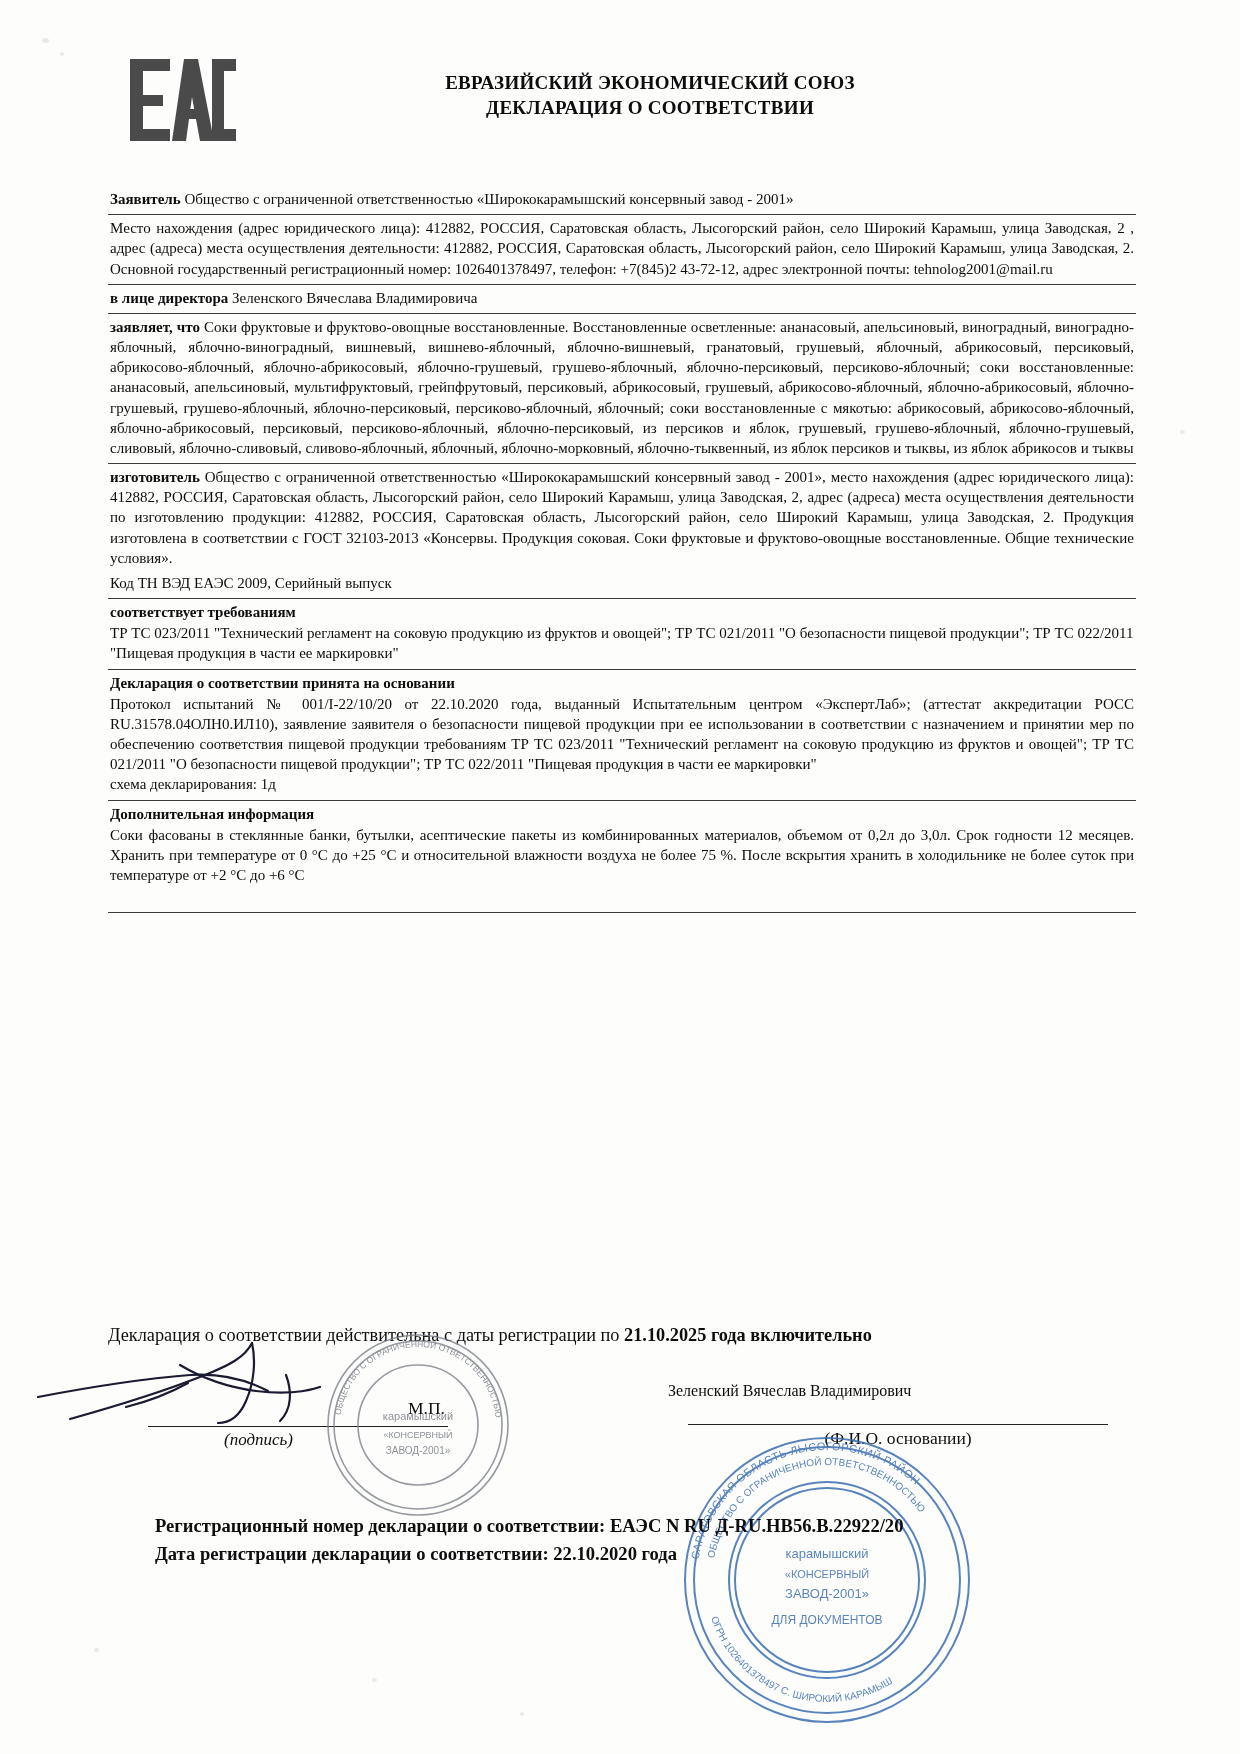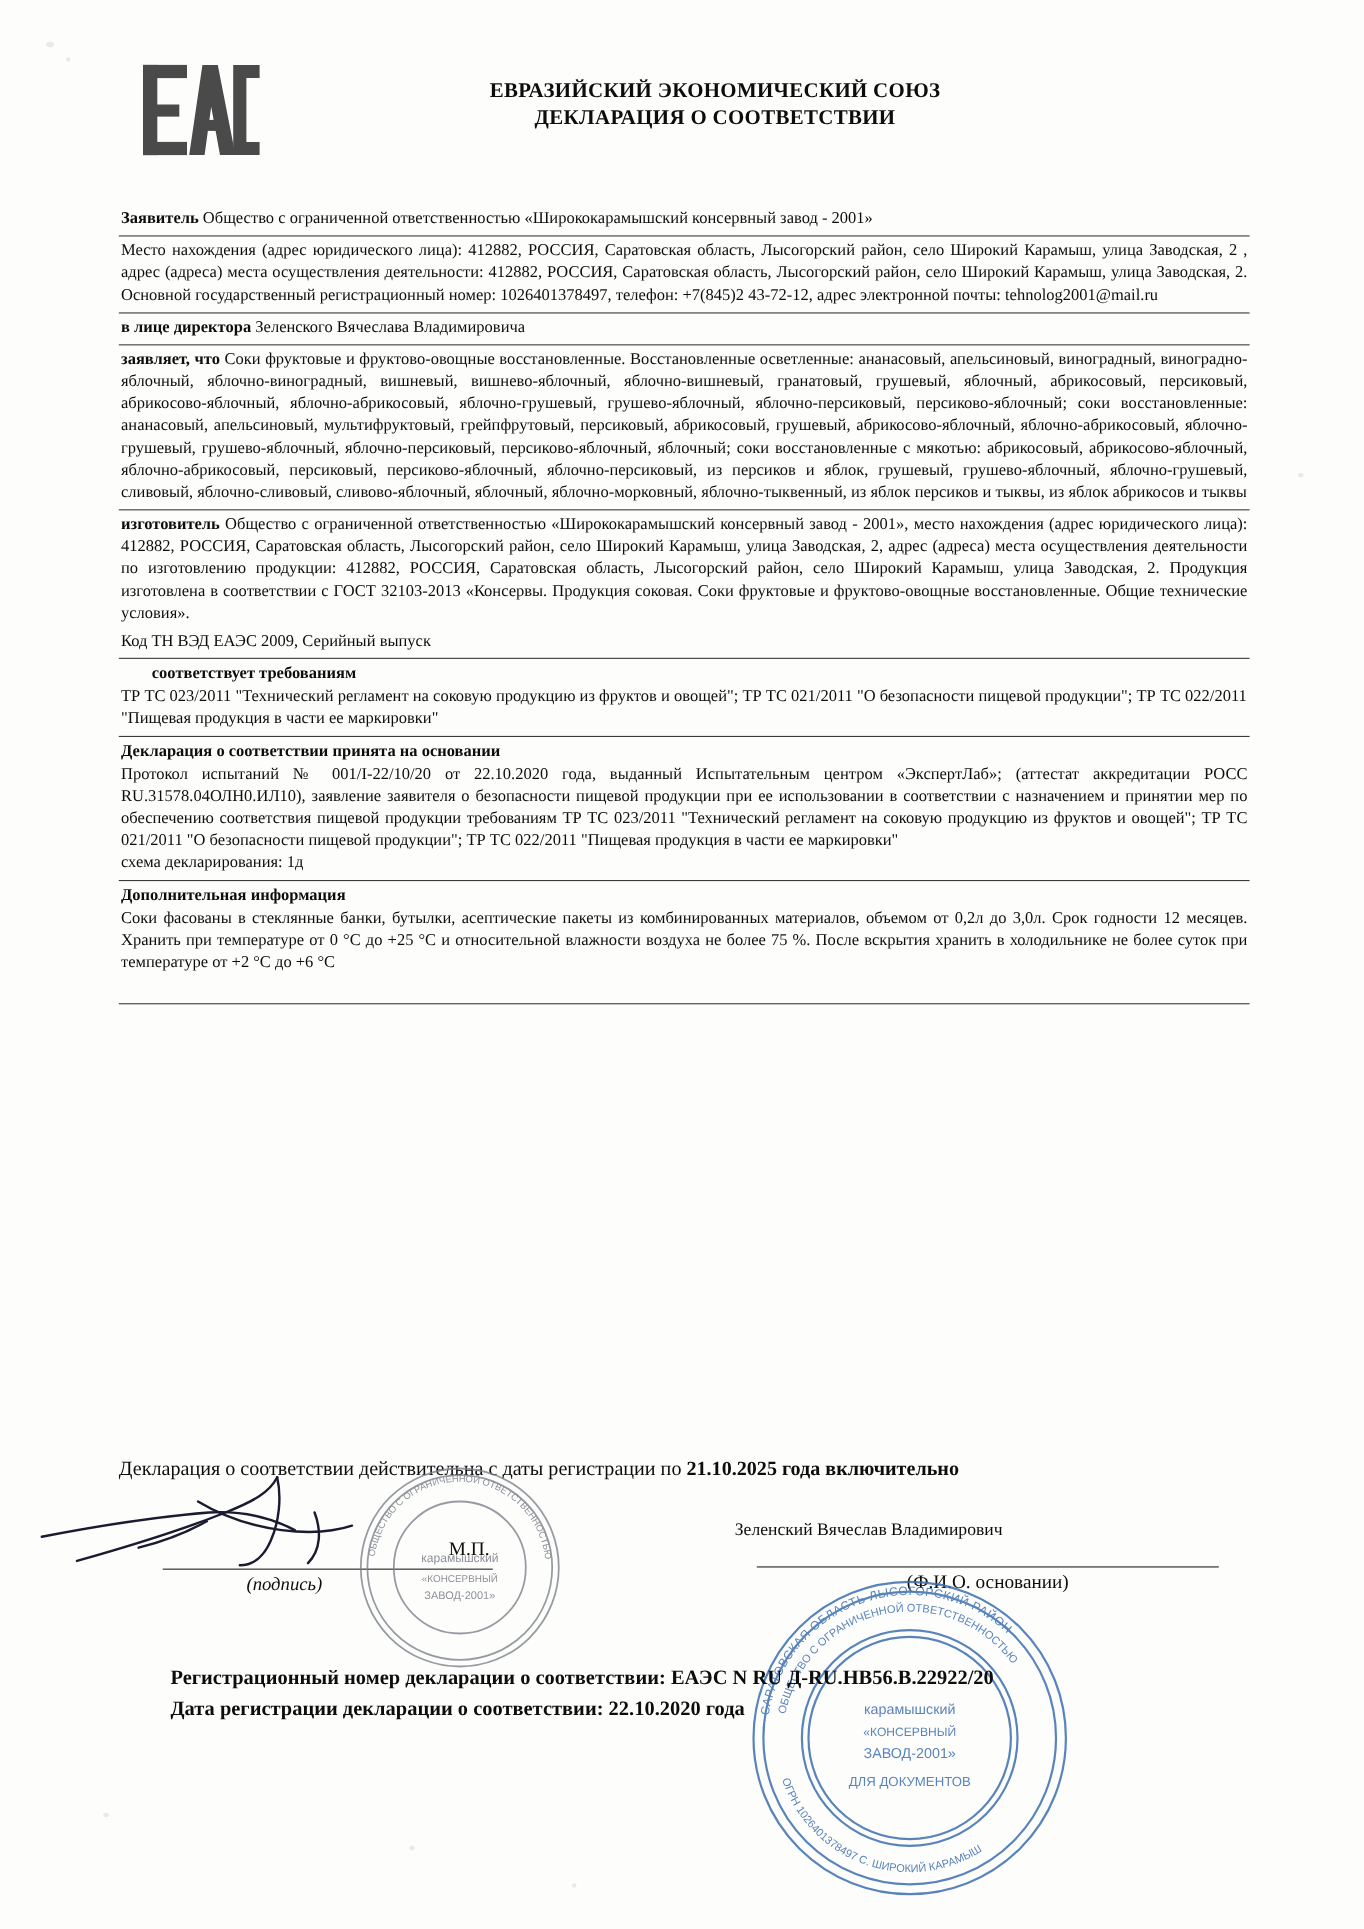--- a/index.html
+++ b/index.html
@@ -214,21 +214,21 @@
     </div>
     <div class="rule"></div>
 
     <div class="block justify">
       <span class="b">изготовитель</span>
       <span>Общество с ограниченной ответственностью «Ширококарамышский консервный завод - 2001», место нахождения (адрес юридического лица): 412882, РОССИЯ, Саратовская область, Лысогорский район, село Широкий Карамыш, улица Заводская, 2, адрес (адреса) места осуществления деятельности по изготовлению продукции: 412882, РОССИЯ, Саратовская область, Лысогорский район, село Широкий Карамыш, улица Заводская, 2. Продукция изготовлена в соответствии с ГОСТ 32103-2013 «Консервы. Продукция соковая. Соки фруктовые и фруктово-овощные восстановленные. Общие технические условия».</span>
     </div>
     <div class="block" style="padding-top:0;">Код ТН ВЭД ЕАЭС 2009, Серийный выпуск</div>
     <div class="rule"></div>
 
-    <div class="block b" style="padding-bottom:0;margin-left:28px;">соответствует требованиям</div>
+    <div class="block b" style="padding-bottom:0;">соответствует требованиям</div>
     <div class="block" style="padding-top:1px;">ТР ТС 023/2011 "Технический регламент на соковую продукцию из фруктов и овощей"; ТР ТС 021/2011 "О безопасности пищевой продукции"; ТР ТС 022/2011 "Пищевая продукция в части ее маркировки"</div>
     <div class="rule"></div>
 
     <div class="block b" style="padding-bottom:0;">Декларация о соответствии принята на основании</div>
     <div class="block justify" style="padding-top:1px;padding-bottom:0;">Протокол испытаний № 001/I-22/10/20 от 22.10.2020 года, выданный Испытательным центром «ЭкспертЛаб»; (аттестат аккредитации РОСС RU.31578.04ОЛН0.ИЛ10), заявление заявителя о безопасности пищевой продукции при ее использовании в соответствии с назначением и принятии мер по обеспечению соответствия пищевой продукции требованиям ТР ТС 023/2011 "Технический регламент на соковую продукцию из фруктов и овощей"; ТР ТС 021/2011 "О безопасности пищевой продукции"; ТР ТС 022/2011 "Пищевая продукция в части ее маркировки"</div>
     <div class="block" style="padding-top:0;">схема декларирования: 1д</div>
     <div class="rule"></div>
 
     <div class="block b" style="padding-bottom:0;">Дополнительная информация</div>
     <div class="block justify" style="padding-top:1px;">Соки фасованы в стеклянные банки, бутылки, асептические пакеты из комбинированных материалов, объемом от 0,2л до 3,0л. Срок годности 12 месяцев. Хранить при температуре от 0 °С до +25 °С и относительной влажности воздуха не более 75 %. После вскрытия хранить в холодильнике не более суток при температуре от +2 °С до +6 °С</div>

